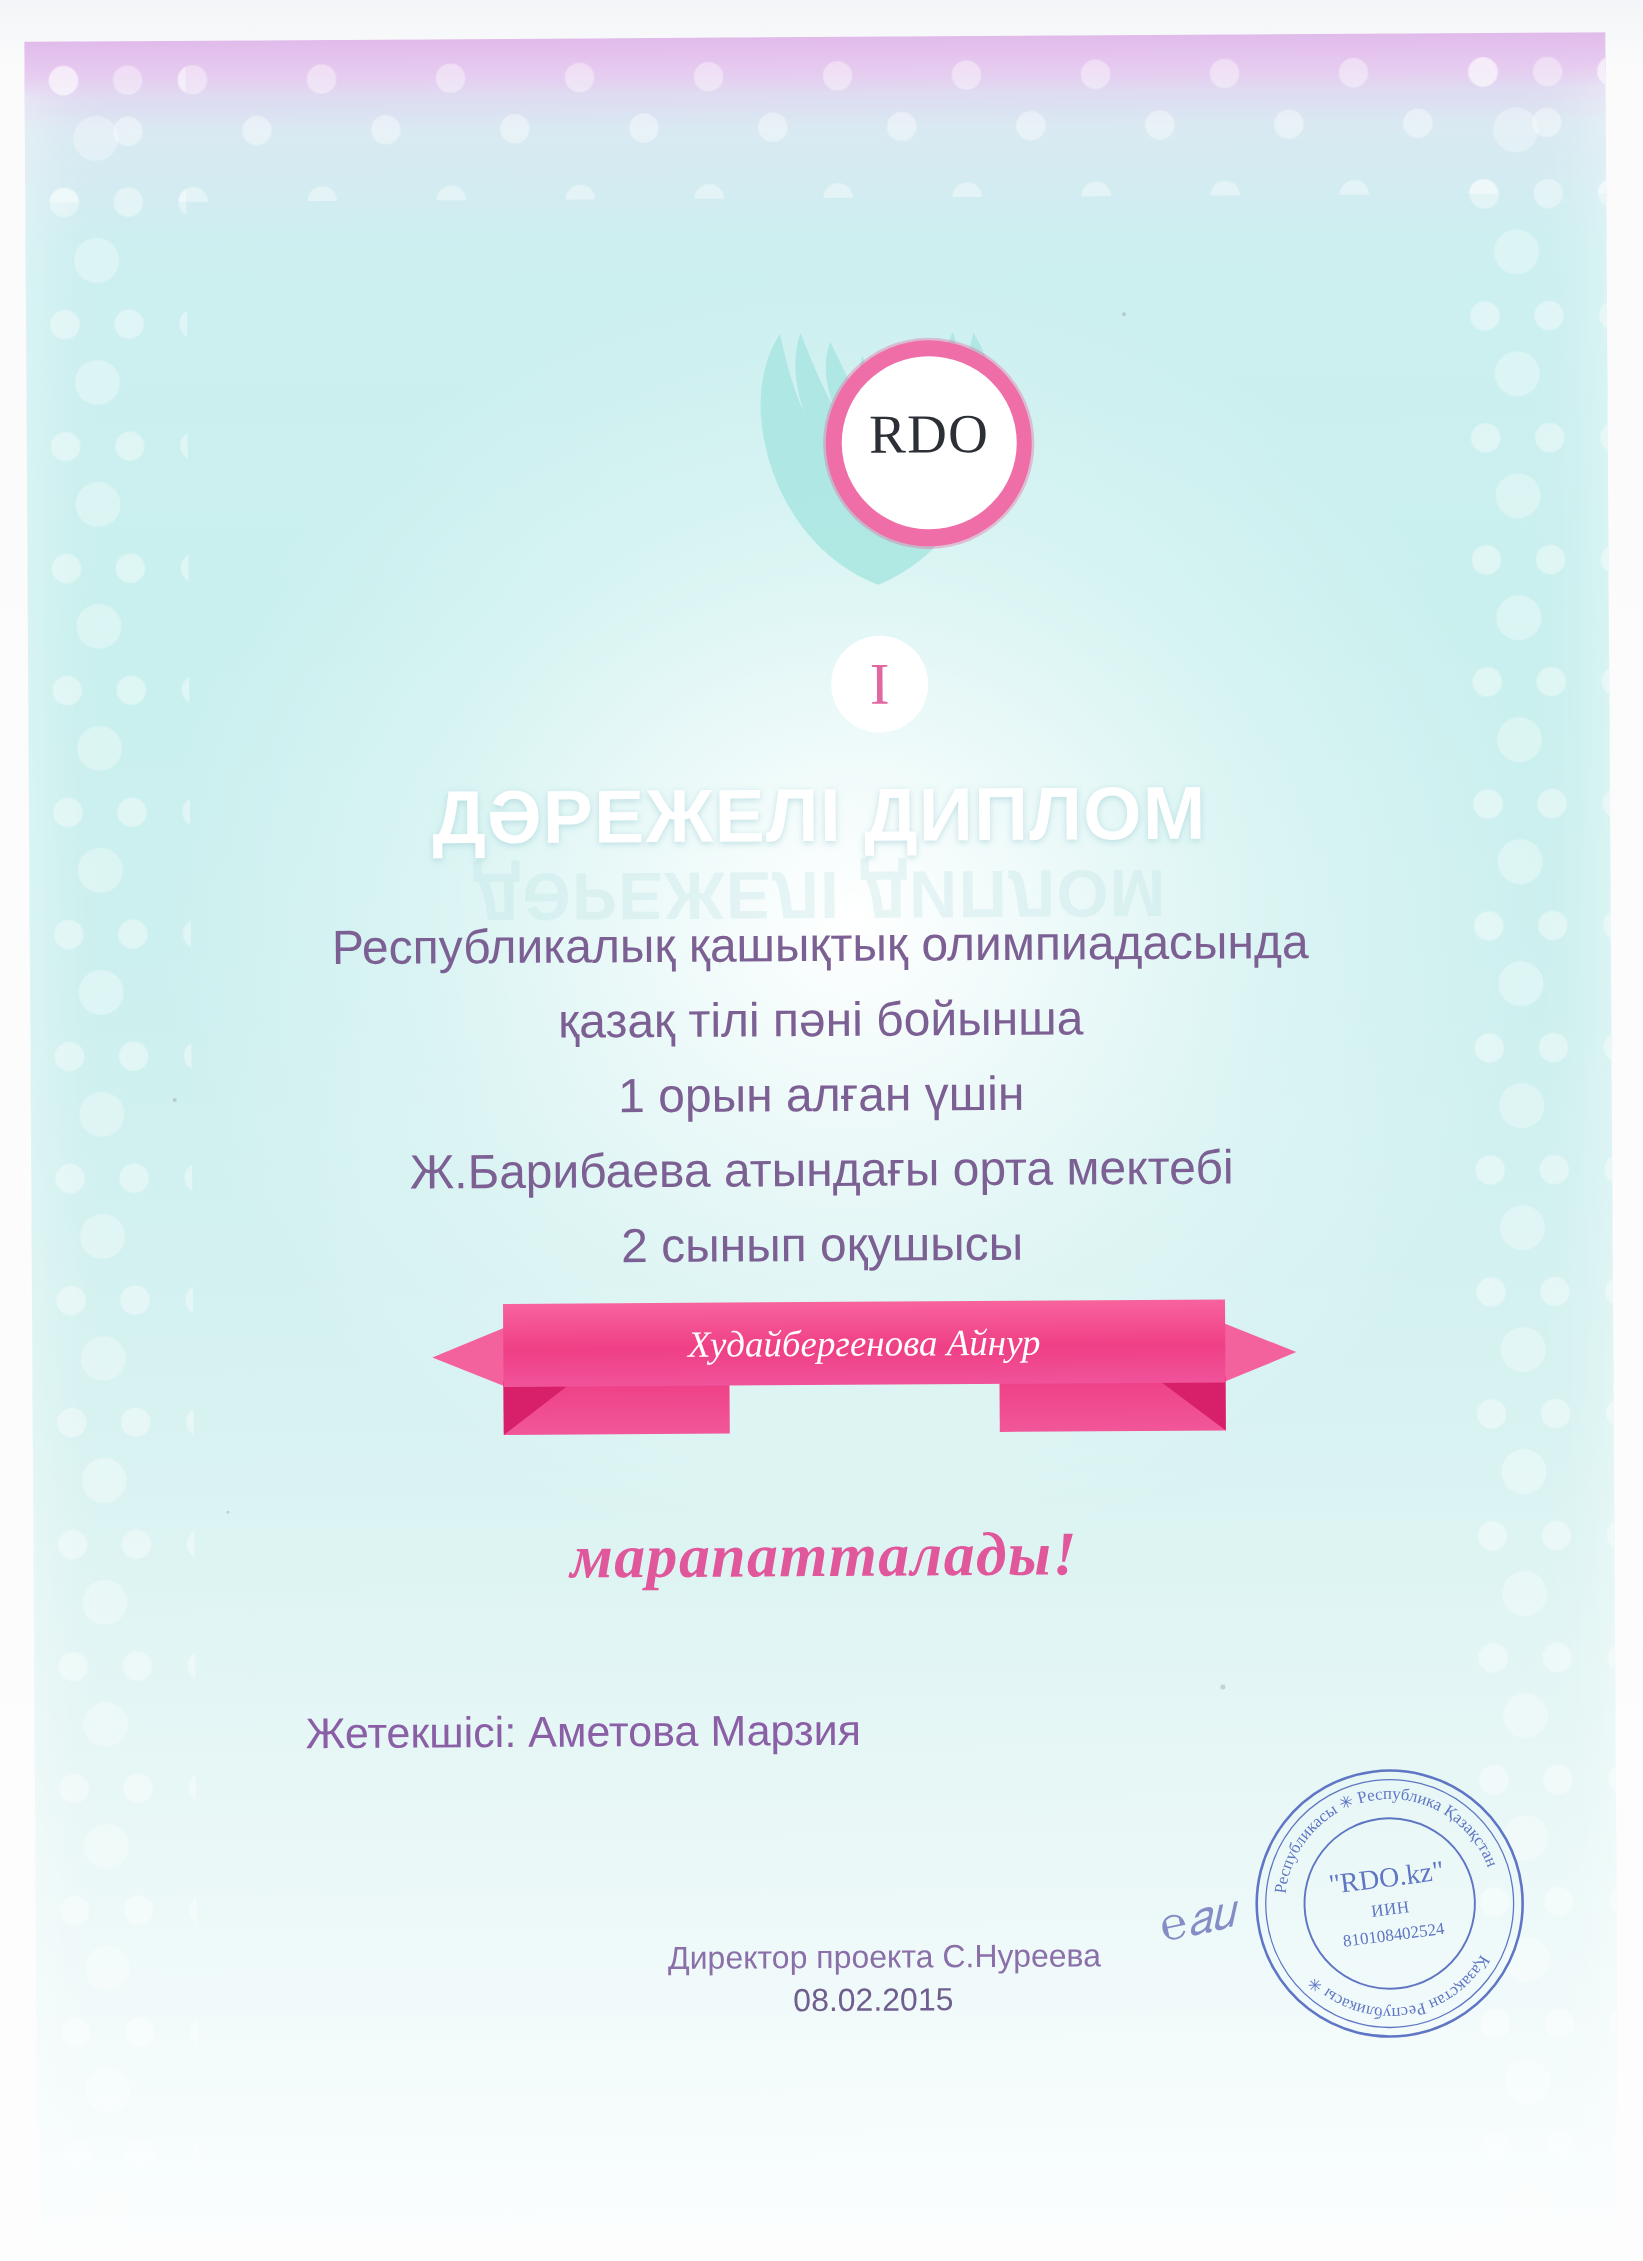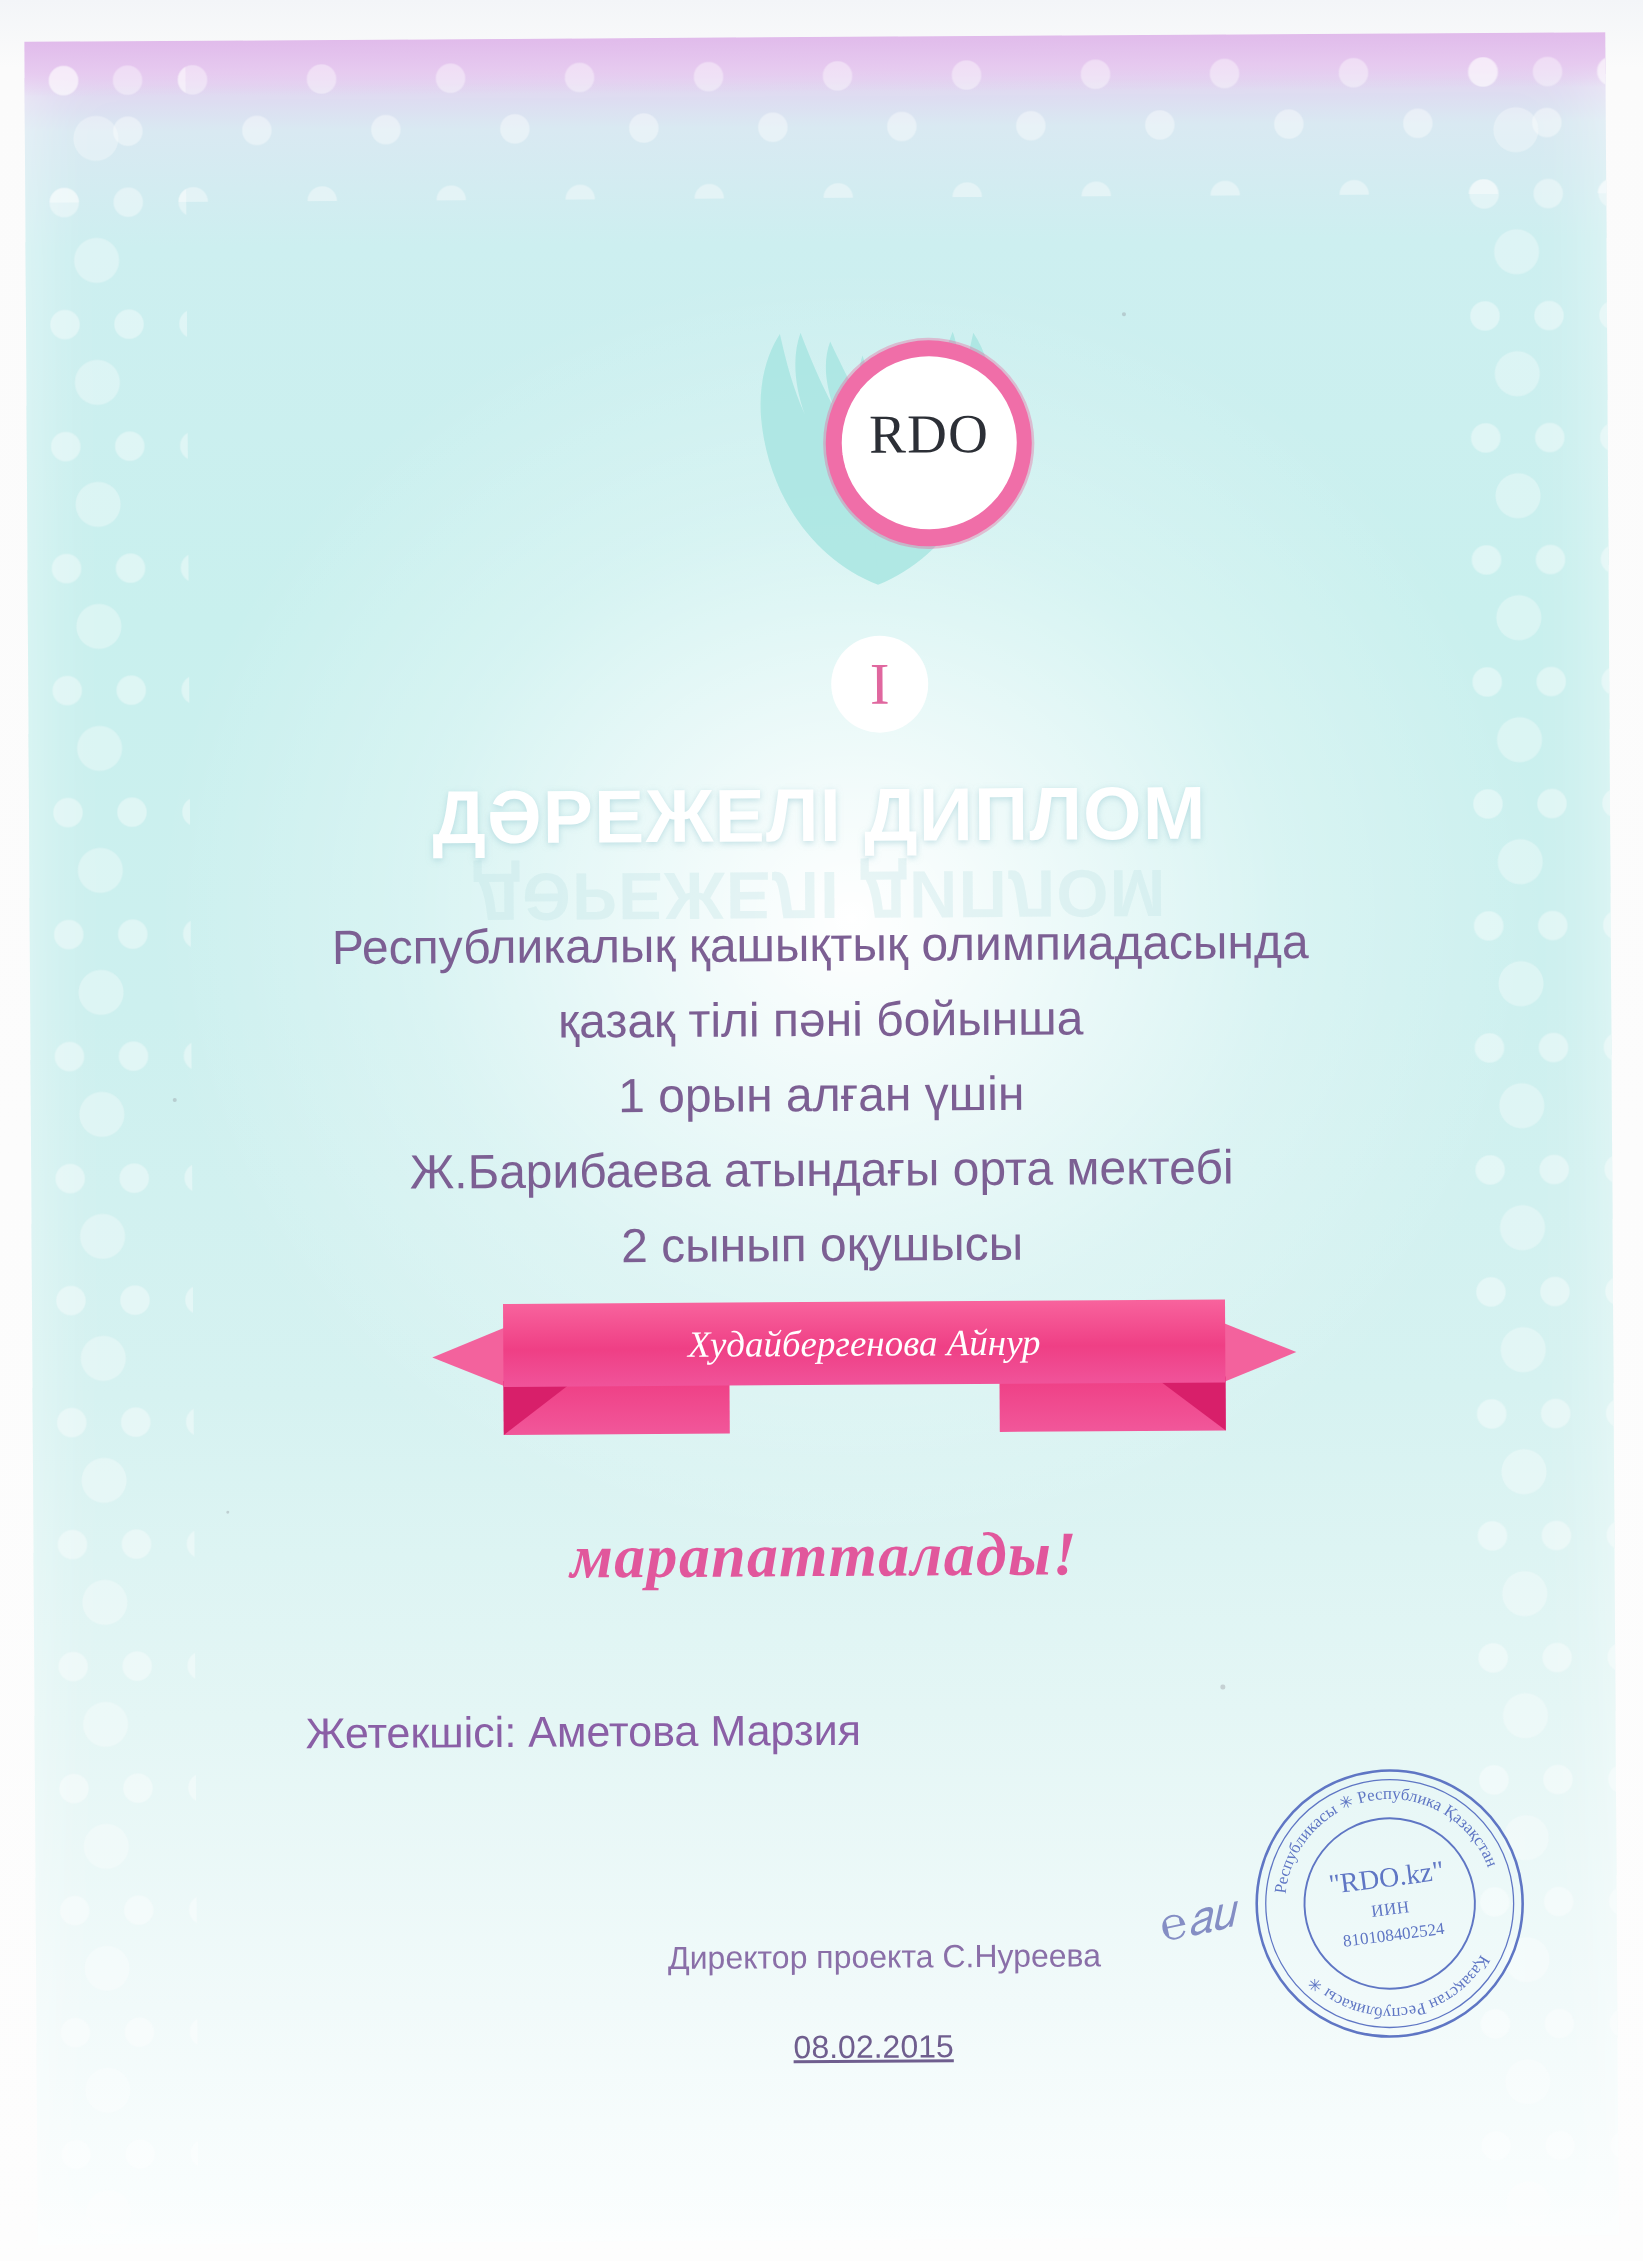--- a/index.html
+++ b/index.html
@@ -309,25 +309,24 @@
     position: absolute;
     left: 632px;
     top: 1902px;
     font-family: "Liberation Sans", sans-serif;
     font-size: 32px;
     color: #8a6fa8;
   }
   .date {
     position: absolute;
     left: 757px;
-    top: 1992px;
+    top: 1945px;
     font-family: "Liberation Sans", sans-serif;
     font-size: 32px;
     color: #6f5e8e;
-    text-decoration: underline;
   }
   .signature {
     position: absolute;
     left: 1128px;
     top: 1850px;
     width: 148px;
     height: 103px;
     font-family: "Liberation Serif", serif;
     font-style: italic;
     font-size: 45px;

